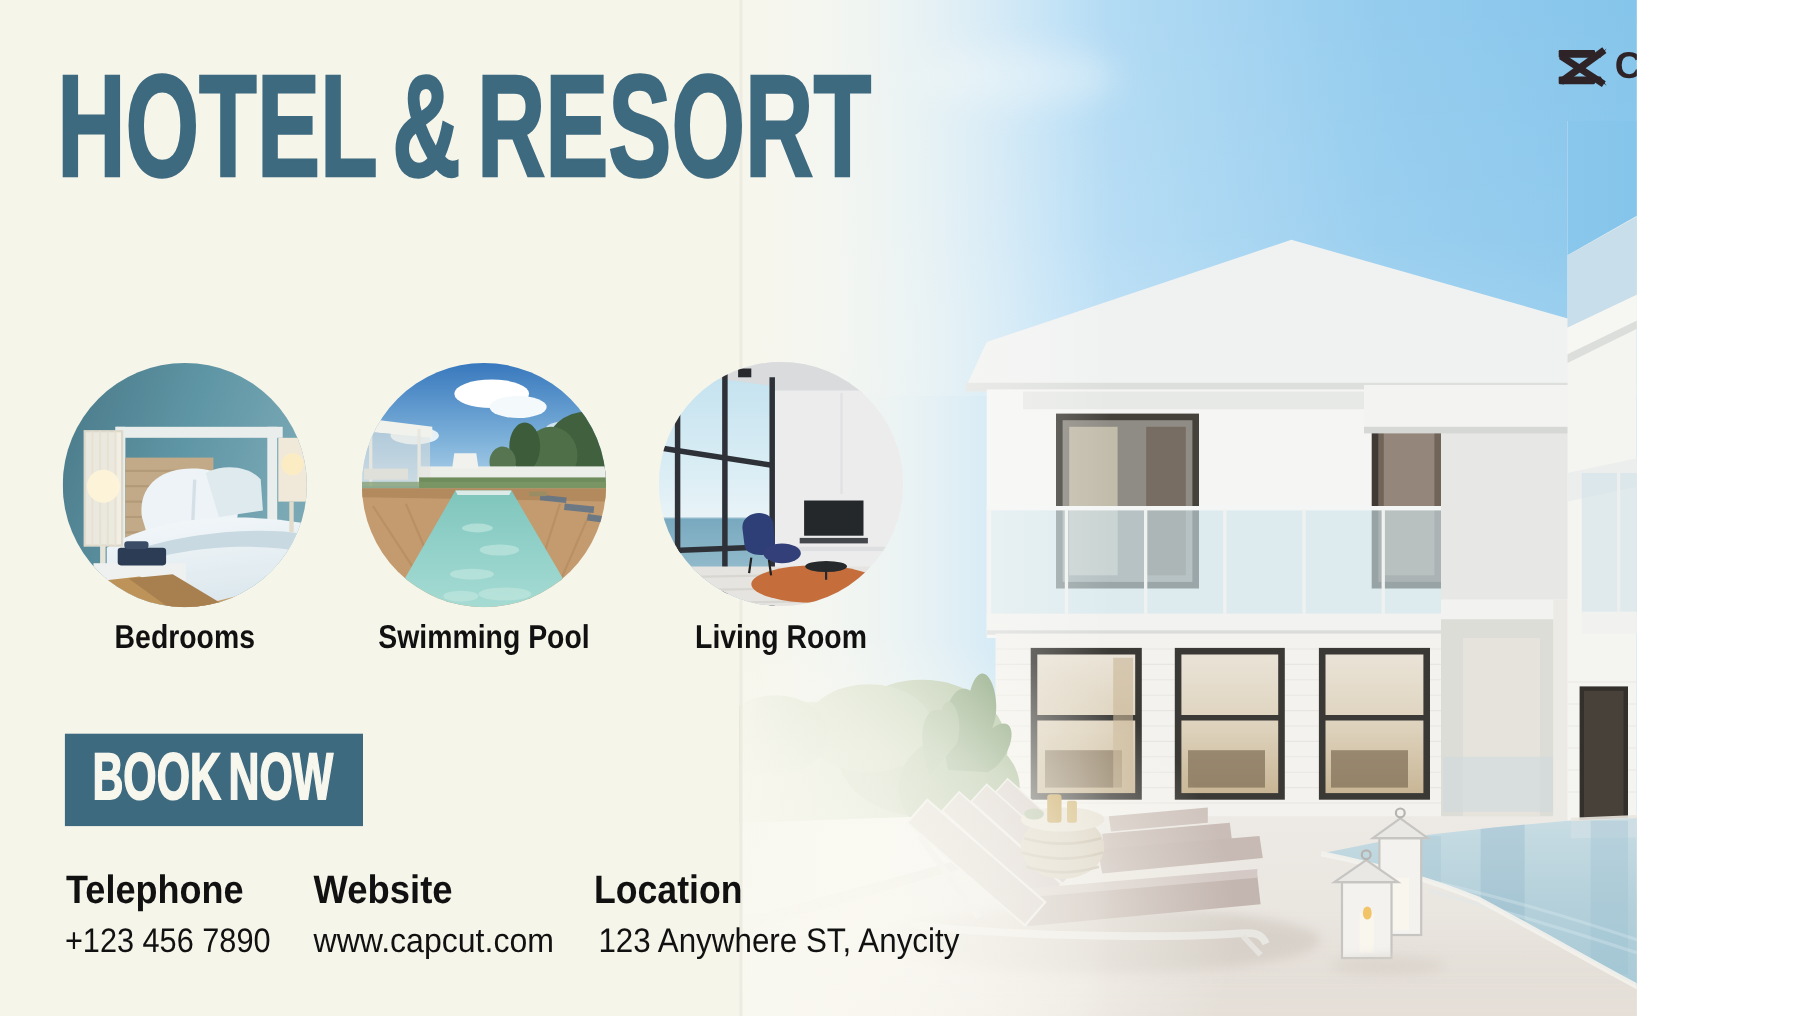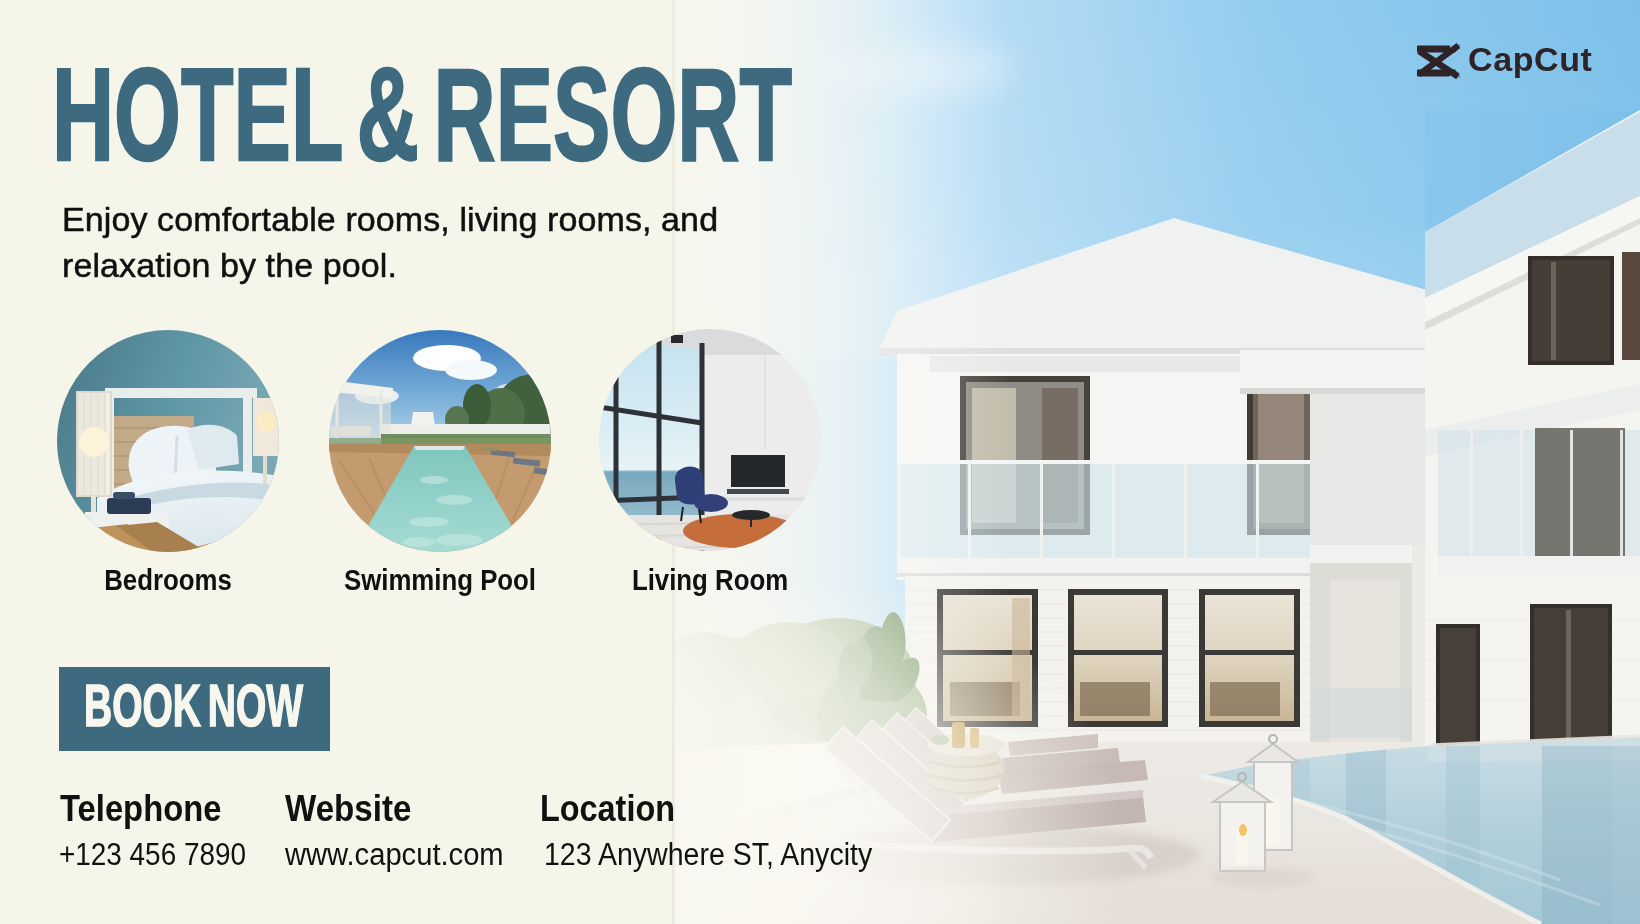--- a/index.html
+++ b/index.html
@@ -1,17 +1,17 @@
 <!DOCTYPE html>
 <html><head>
 <meta charset="utf-8">
 <style>
   html,body{margin:0;padding:0;}
   body{width:1640px;height:924px;overflow:hidden;font-family:"Liberation Sans",sans-serif;}
-  .page{position:absolute;left:0;top:0;width:1640px;height:924px;background:#f6f5ea;overflow:hidden;}
+  .page{position:absolute;left:0;top:0;width:1488px;height:924px;background:#f6f5ea;overflow:hidden;}
   .abs{position:absolute;}
 </style>
 </head>
 <body>
 <div class="page">
 
 <svg class="abs" style="left:672px;top:0;" width="968" height="924" viewBox="672 0 968 924">
 <defs>
 <linearGradient id="sky" x1="690" y1="0" x2="1640" y2="0" gradientUnits="userSpaceOnUse">
   <stop offset="0" stop-color="#eef5f5"></stop>
@@ -288,21 +288,20 @@
 
 <rect x="672" y="0" width="968" height="924" fill="url(#fadeL)"></rect>
 <rect x="672" y="500" width="520" height="424" fill="url(#washBL)"></rect>
 <rect x="672" y="0" width="3" height="924" fill="#eceadf" opacity="0.85"></rect>
 </svg>
 
 <svg class="abs" style="left:0;top:0;" width="840" height="190">
 <text x="52" y="160" font-family="Liberation Sans, sans-serif" font-size="132" font-weight="bold" fill="#3e6a80" stroke="#3e6a80" stroke-width="2.4" word-spacing="-14" textLength="740" lengthAdjust="spacingAndGlyphs">HOTEL &amp; RESORT</text>
 </svg>
 
-<div class="abs" style="left:62px;top:196px;font-size:34px;line-height:46px;color:#101010;letter-spacing:0.1px;-webkit-text-stroke:0.5px #101010;">Enjoy comfortable rooms, living rooms, and<br>relaxation by the pool.</div>
 
 <svg class="abs" style="left:57px;top:330px;" width="222" height="222" viewBox="0 0 222 222">
 <defs>
 <clipPath id="c1">
           <circle cx="111" cy="111" r="111"></circle>
         </clipPath>
 <linearGradient id="wall1" x1="0" y1="0" x2="1" y2="0.35">
   <stop offset="0" stop-color="#497888"></stop>
           <stop offset="0.55" stop-color="#5f96a5"></stop>
           <stop offset="1" stop-color="#7aa8b5"></stop>

